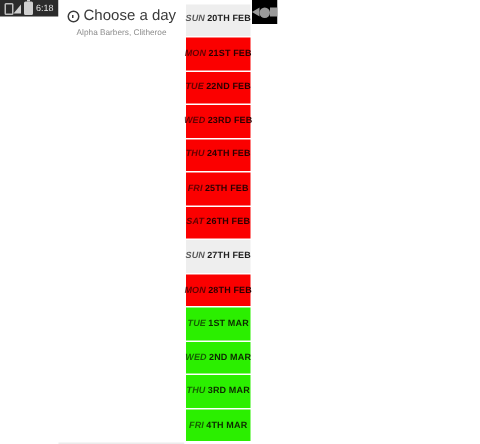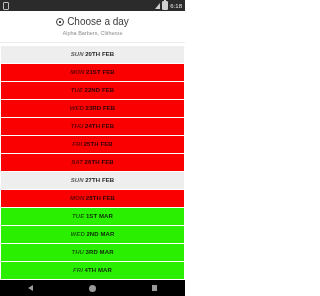--- a/index.html
+++ b/index.html
@@ -12,21 +12,21 @@
     overflow: hidden;
     background: #ffffff;
     font-family: "Liberation Sans", sans-serif;
     -webkit-font-smoothing: antialiased;
   }
   .phone {
     position: relative;
     width: 185px;
     height: 296px;
     display: flex;
-    flex-direction: column;
+    flex-direction: row;
     background: #ffffff;
   }
 
   
   .status-bar {
     height: 11px;
     background: #2b2b2b;
     display: flex;
     align-items: center;
     justify-content: space-between;

